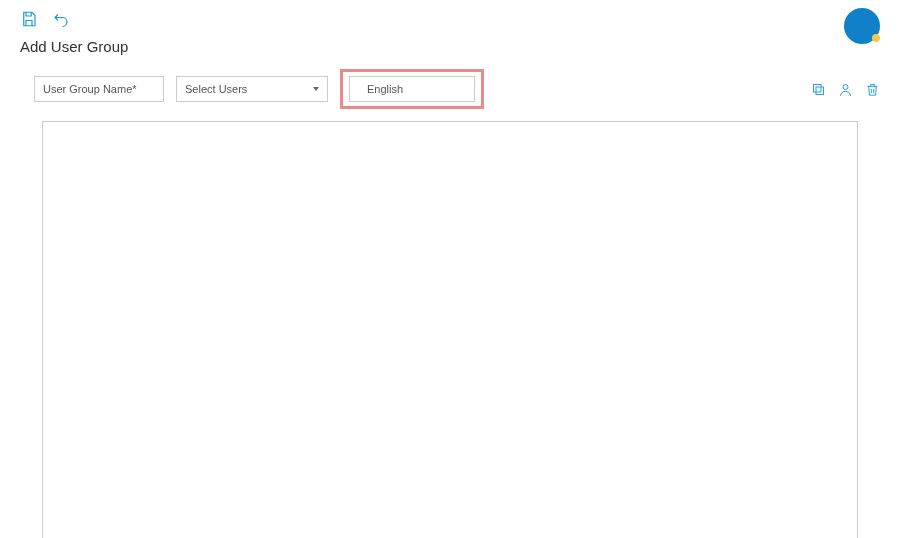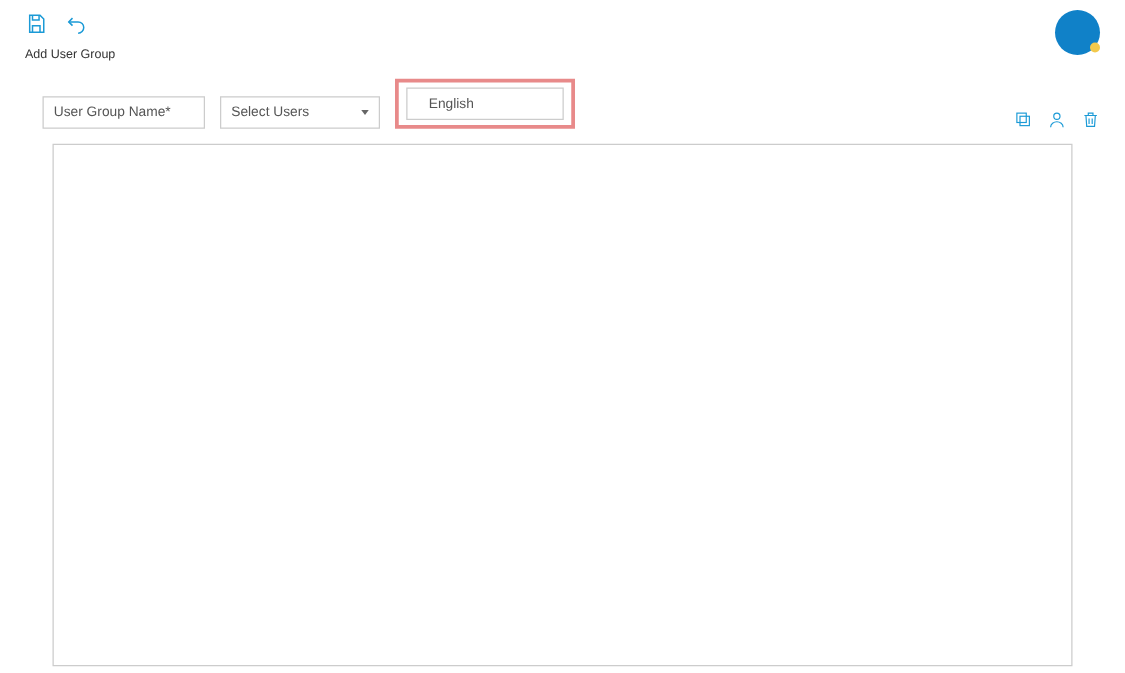--- a/index.html
+++ b/index.html
@@ -2,26 +2,26 @@
 <html><head>
 <meta charset="utf-8">
 <style>
   * { box-sizing: border-box; margin: 0; padding: 0; }
   html, body { width: 900px; height: 538px; font-family: Arial, Helvetica, sans-serif; background: #fff; color: #333; }
   .toolbar { display: flex; align-items: center; gap: 14px; padding: 10px 20px 4px 20px; }
   .toolbar .icon { width: 18px; height: 18px; color: #1b9ad6; stroke: #1b9ad6; fill: none; stroke-width: 1.6; cursor: pointer; }
   .avatar-wrap { position: absolute; top: 8px; right: 20px; }
   .avatar { width: 36px; height: 36px; border-radius: 50%; background: #1081c8; position: relative; }
   .avatar::after { content: ""; position: absolute; bottom: 2px; right: 0px; width: 8px; height: 8px; background: #f2c94c; border-radius: 50%; }
-  .page-title { font-size: 10px; font-weight: 400; color: #333; padding: 6px 20px 14px 20px; }
-  .form-row { display: flex; align-items: flex-end; gap: 12px; padding: 0 20px 12px 34px; }
+  .page-title { font-size: 15px; font-weight: 400; color: #333; padding: 6px 20px 14px 20px; }
+  .form-row { display: flex; align-items: center; gap: 12px; padding: 0 20px 12px 34px; }
   .field { position: relative; height: 26px; border: 1px solid #ccc; background: #fff; display: flex; align-items: center; padding: 0 8px; font-size: 11px; color: #555; }
   .field.input { width: 130px; }
   .field.input2 { width: 130px; }
-  .field.select { width: 128px; justify-content: space-between; }
+  .field.select { width: 152px; justify-content: space-between; }
   .field.select .caret { border-left: 3px solid transparent; border-right: 3px solid transparent; border-top: 4px solid #666; width: 0; height: 0; }
   .highlight-wrap { border: 3px solid #e88a8a; padding: 4px 6px; display: flex; align-items: center; }
   .field.lang { width: 126px; justify-content: space-between; padding-left: 17px; }
   .action-icons { margin-left: auto; display: flex; gap: 12px; align-items: center; }
   .action-icons .icon { width: 15px; height: 15px; stroke: #1b9ad6; fill: none; stroke-width: 1.5; cursor: pointer; }
   .content-box { margin: 0 42px 10px 42px; height: 418px; border: 1px solid #ccc; background: #fff; }
 </style>
 </head>
 <body>
 

